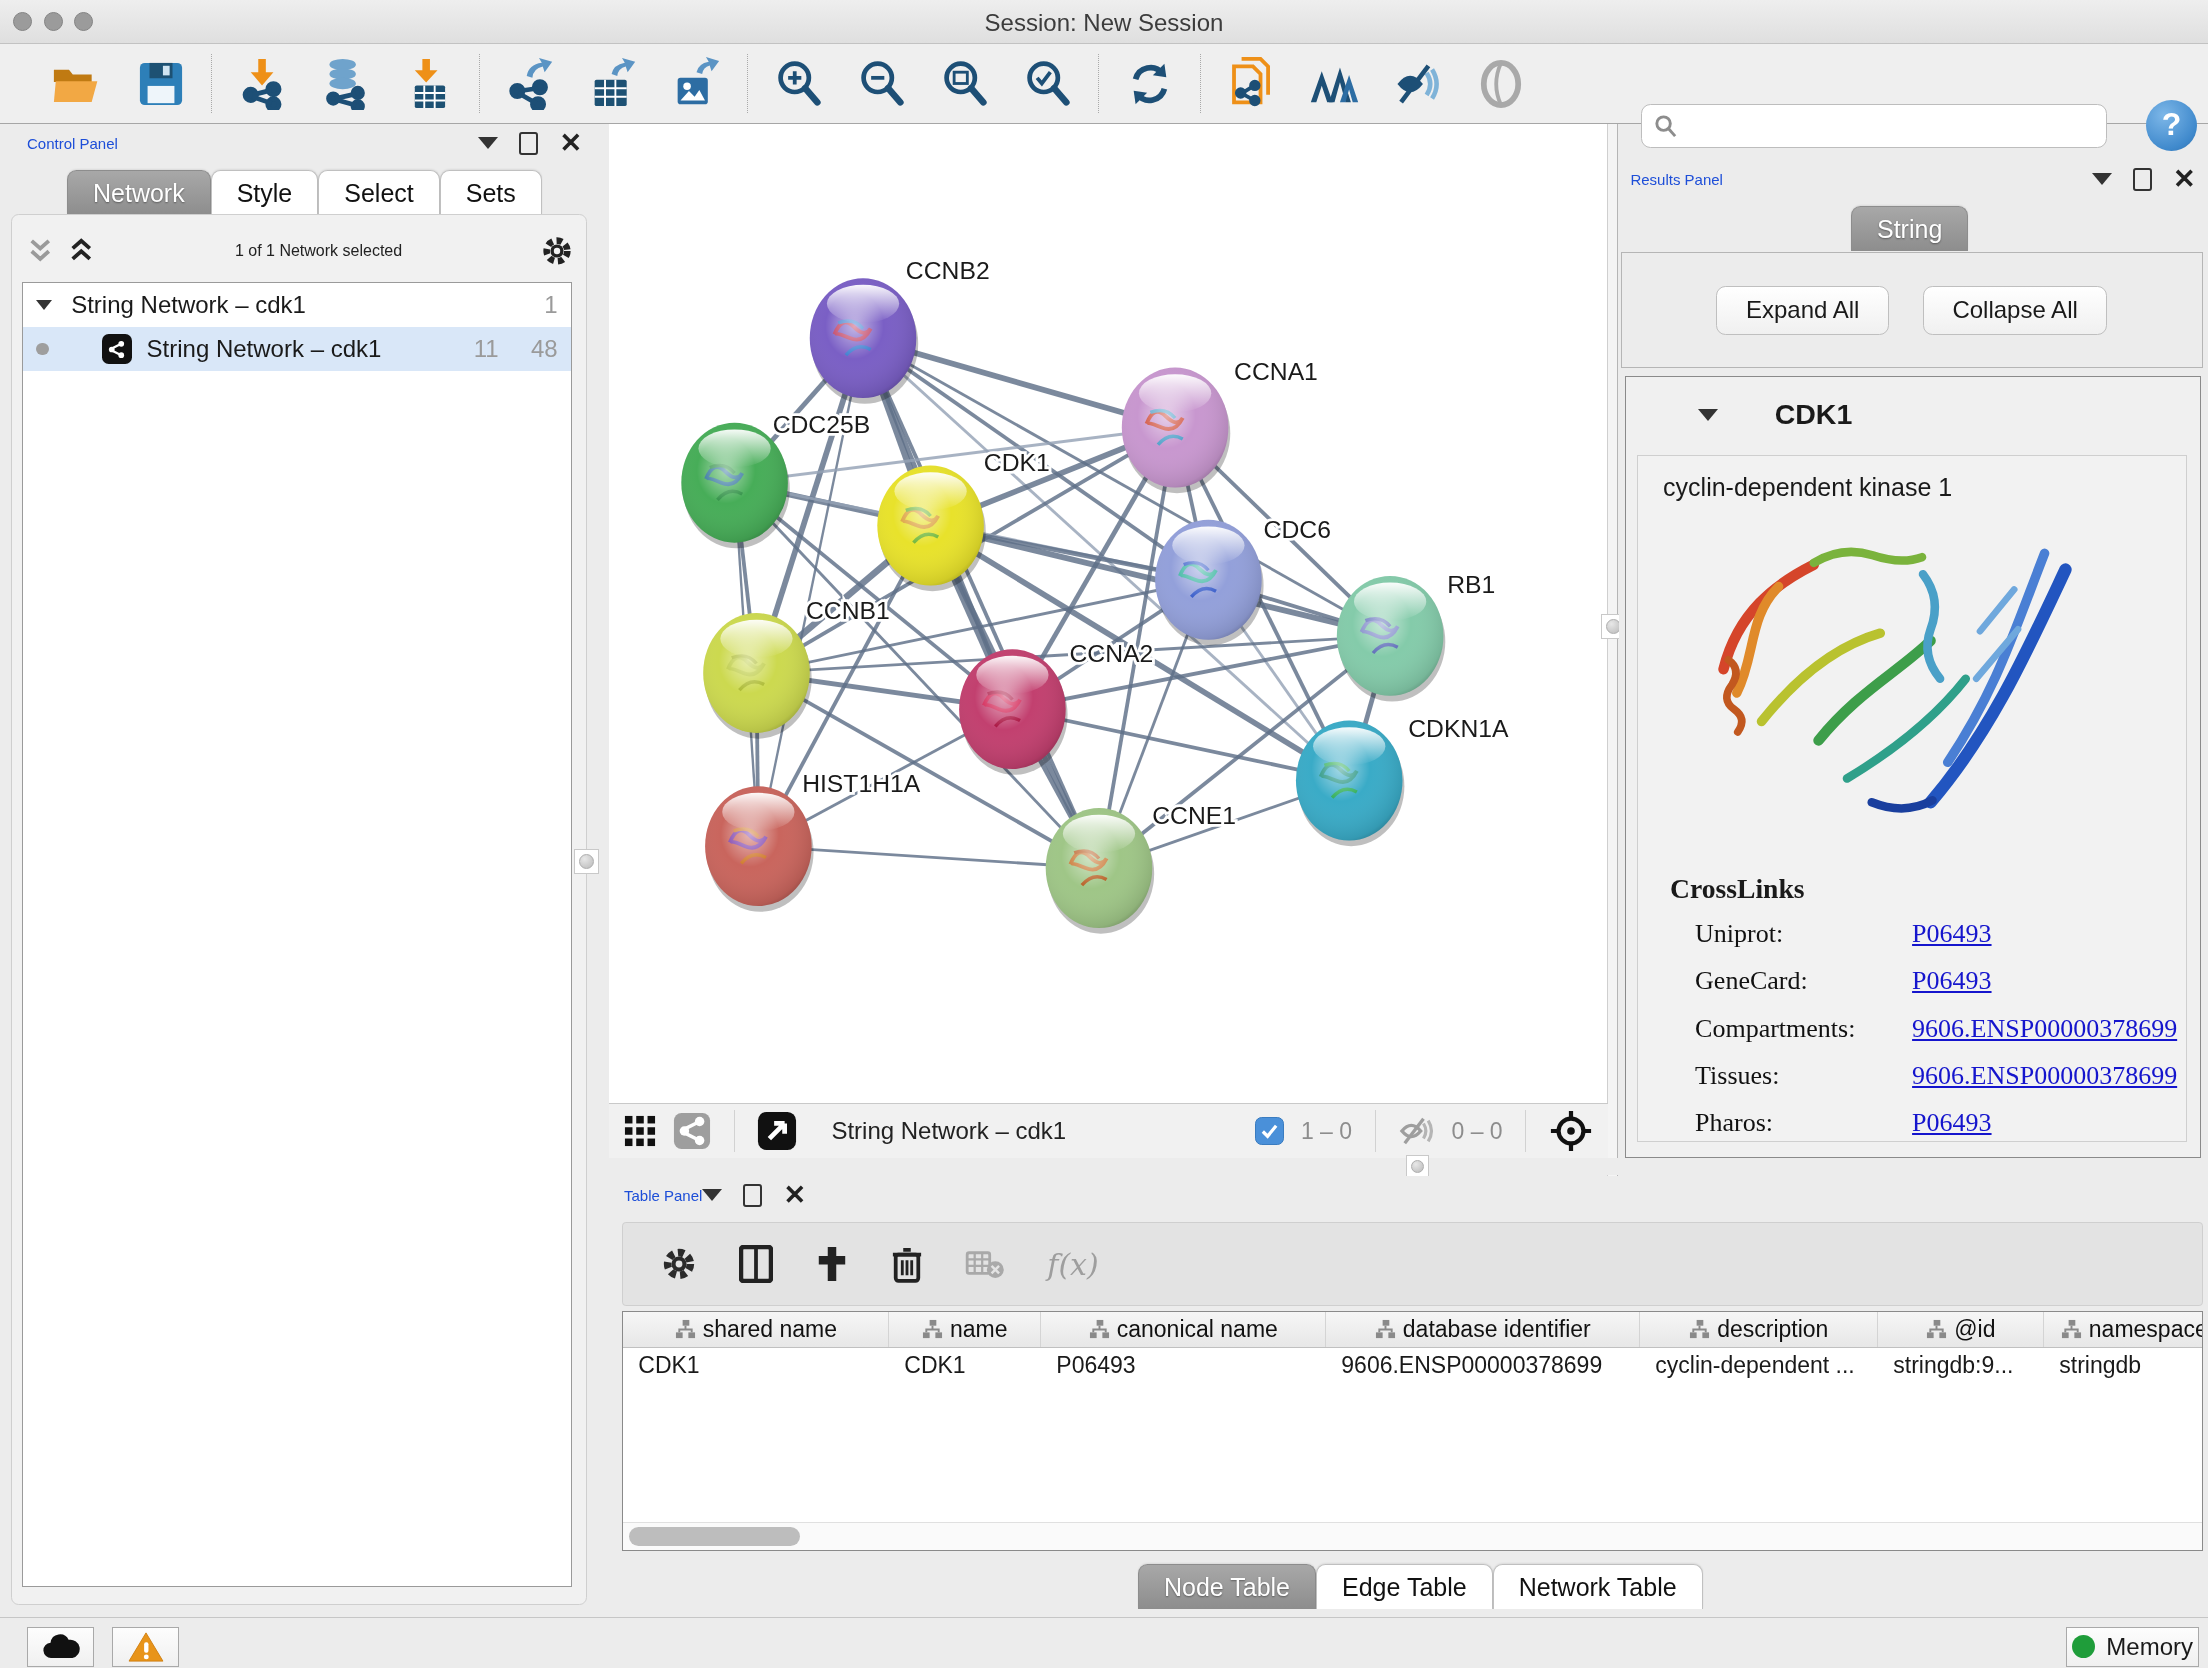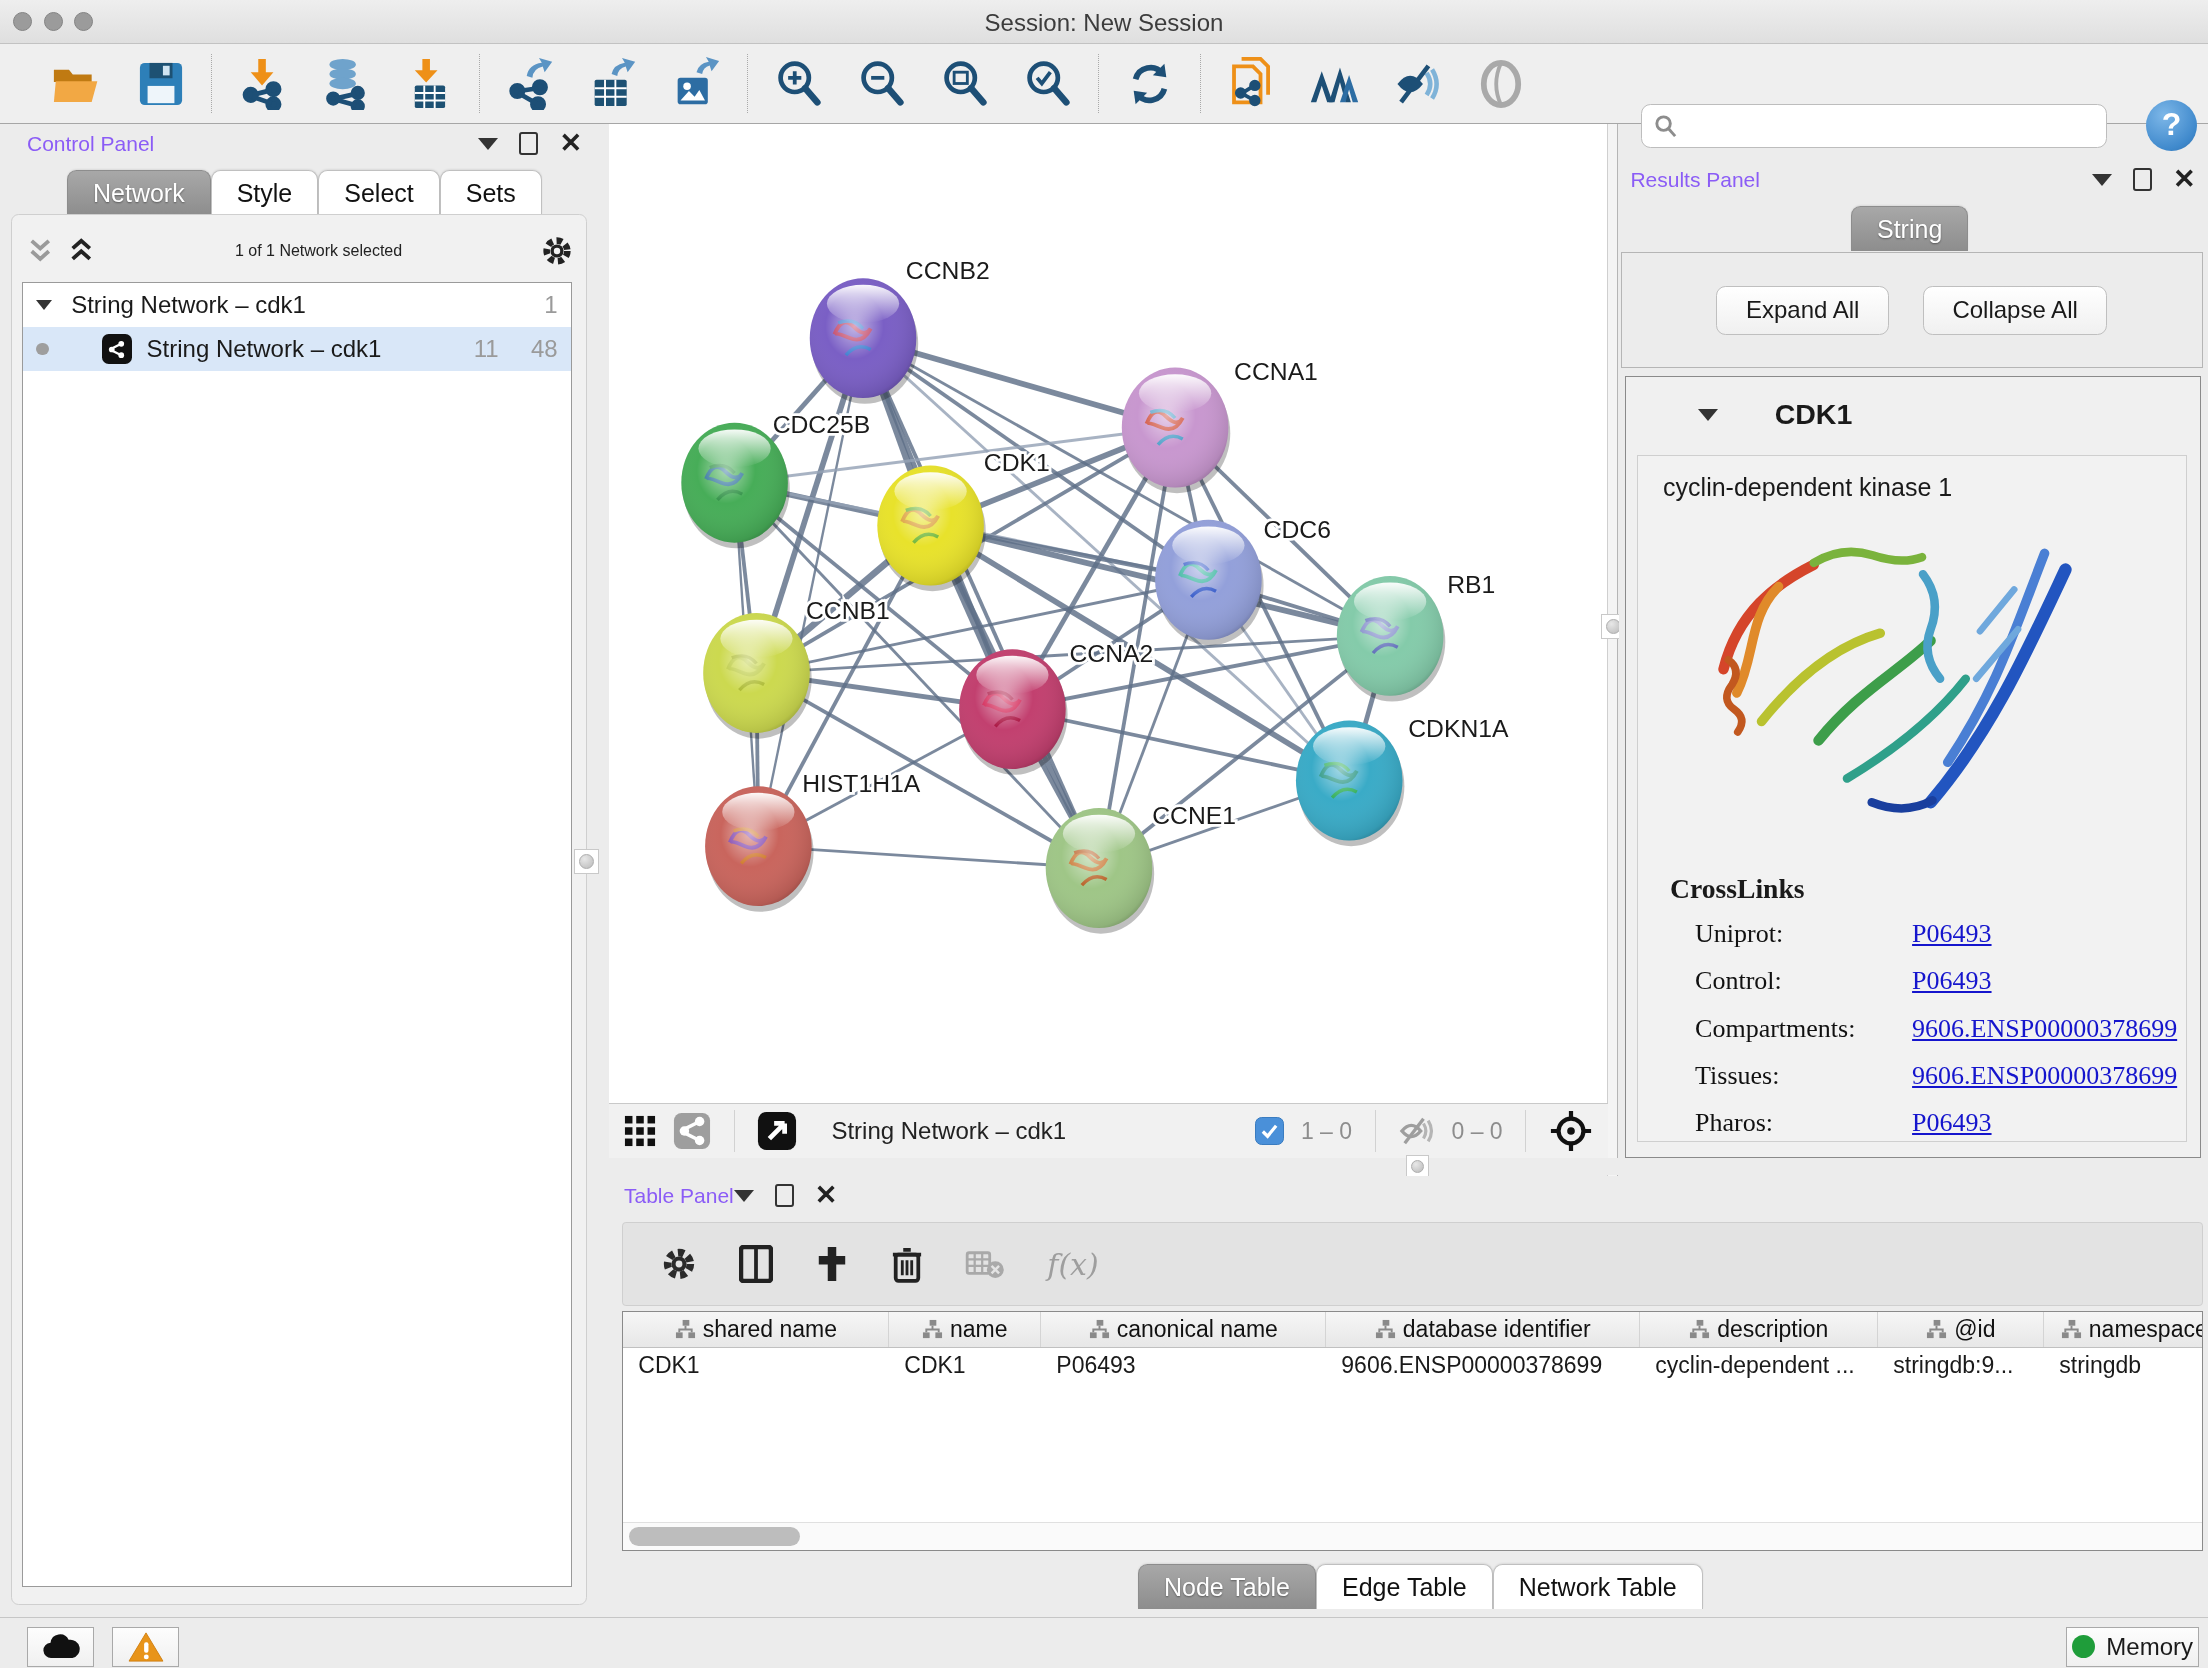--- a/index.html
+++ b/index.html
@@ -24,21 +24,21 @@
   #search-wrap { position:absolute; left:1641px; top:60px; width:466px; height:44px;
     background:#ffffff; border:1.9px solid #bdbdbd; border-radius:9.5px;
     display:flex; align-items:center; padding-left:9.5px; }
   #search-input { border:none; outline:none; font-size:23px; flex:1;
     font-family:"Liberation Sans",sans-serif; background:transparent; }
   #help-btn { position:absolute; left:2146px; top:56px; width:51px; height:51px; border-radius:50%;
     background:radial-gradient(circle at 35% 30%, #7db7e8, #3f89cc 70%, #2e6ca8);
     color:#fff; font-size:32px; font-weight:bold; text-align:center; line-height:49px; }
 
   
-  .panel-title { font-size:21px; color:#8b5cf6; }
+  .panel-title { font-size:15px; color:#1d4ed8; }
   .panel-ctrl { display:flex; align-items:center; gap:21px; }
   .tri-down { width:0; height:0; border-left:10.5px solid transparent; border-right:10.5px solid transparent;
     border-top:12.4px solid #333; }
   .float-box { width:19px; height:23px; border:2.9px solid #333; border-radius:2.9px; }
   .close-x { font-size:27px; font-weight:bold; color:#222; line-height:23px; }
 
   .tab { display:inline-block; padding:7.6px 25px; font-size:25px; background:#fff;
     border:1px solid #c0c0c0; border-bottom:none; border-radius:9.5px 9.5px 0 0; color:#111;
     box-shadow:0 -1px 1.9px rgba(0,0,0,.08); }
   .tab.active { background:linear-gradient(#a8a8a8,#8d8d8d); color:#fff;
@@ -644,21 +644,21 @@
           <path d="M300 120 l36-44 M296 170 l44-52" stroke="#6fa8dd" stroke-width="7"></path>
         </g>
       </svg>
       <div id="xl-title">CrossLinks</div>
       <div id="xl-rows">
           <div class="xl-row">
             <span class="xl-label">Uniprot:</span>
             <span class="xl-link">P06493</span>
           </div>
           <div class="xl-row">
-            <span class="xl-label">Control:</span>
+            <span class="xl-label">GeneCard:</span>
             <span class="xl-link">P06493</span>
           </div>
           <div class="xl-row">
             <span class="xl-label">Compartments:</span>
             <span class="xl-link">9606.ENSP00000378699</span>
           </div>
           <div class="xl-row">
             <span class="xl-label">Tissues:</span>
             <span class="xl-link">9606.ENSP00000378699</span>
           </div>

